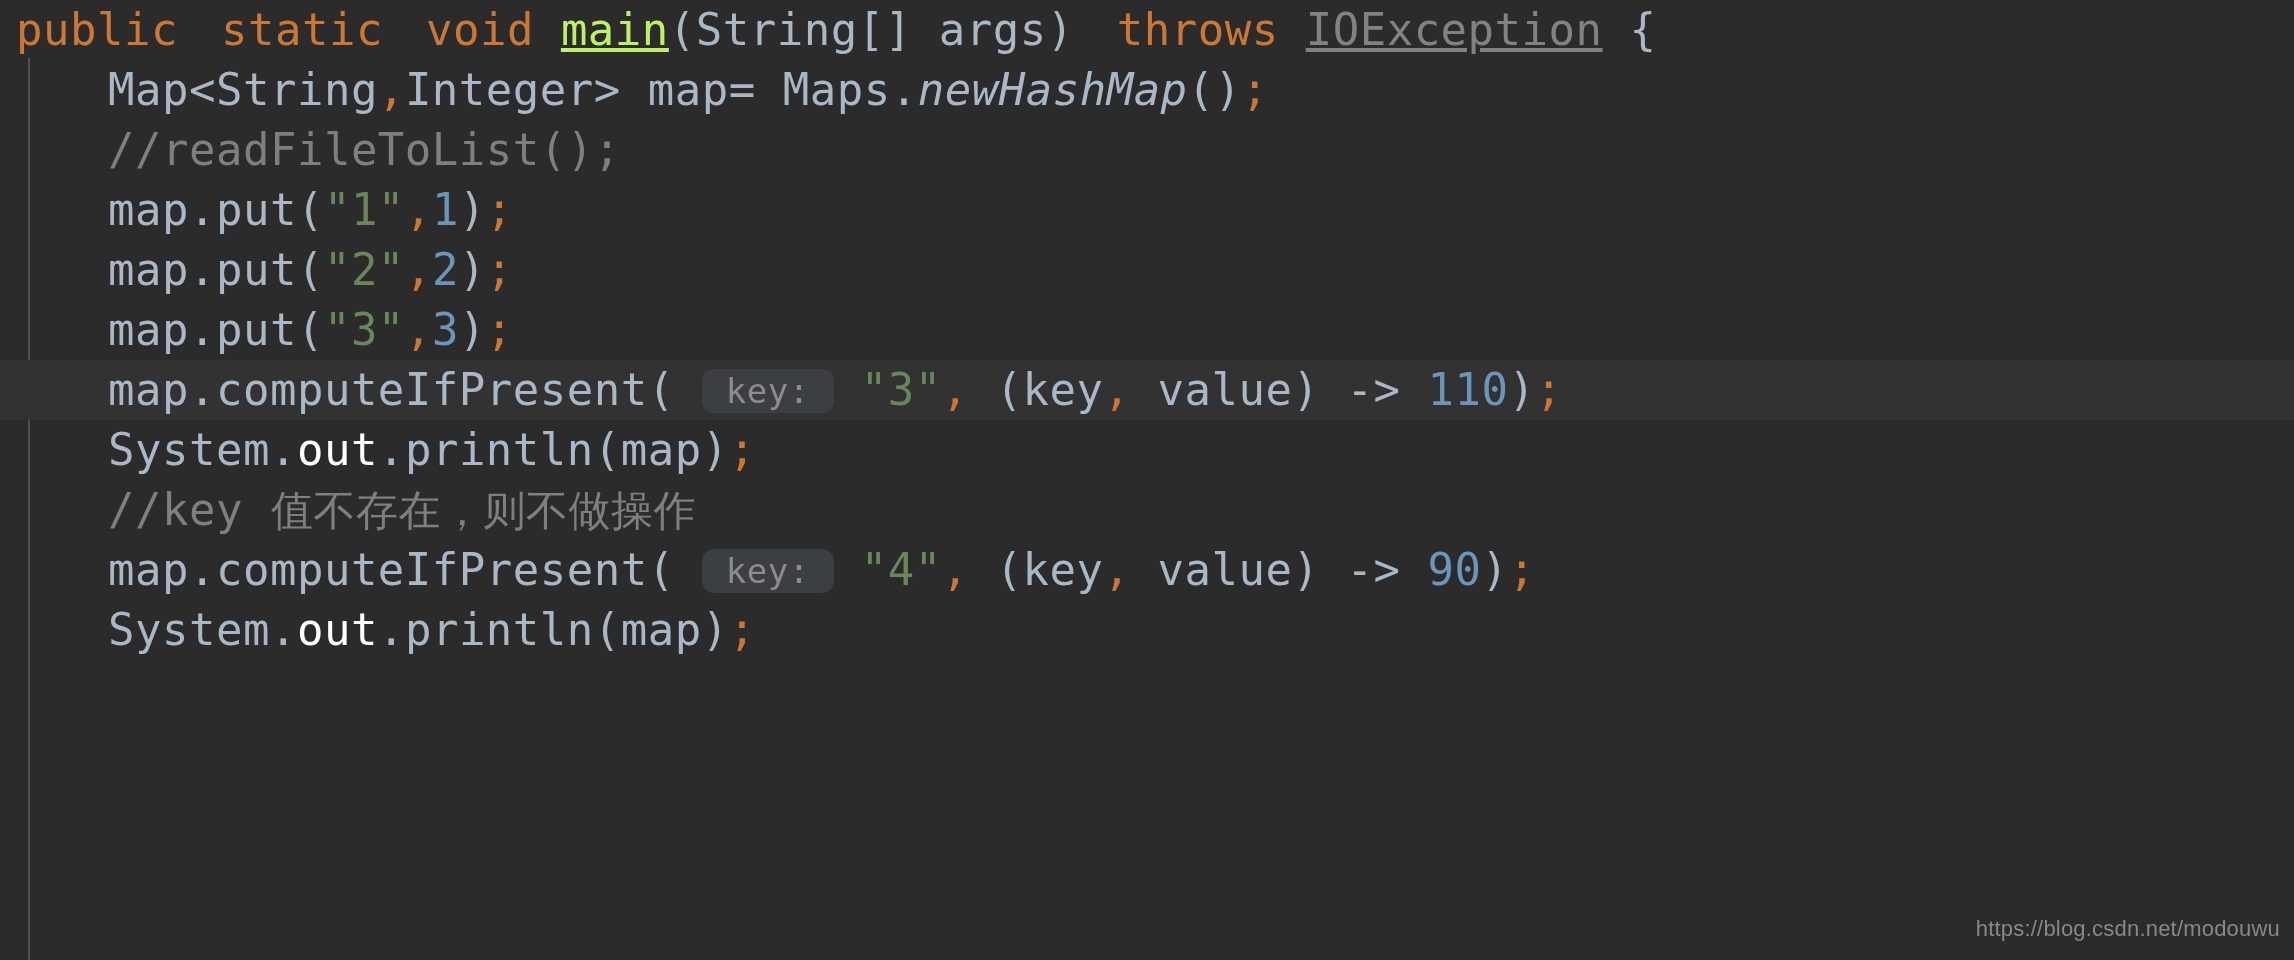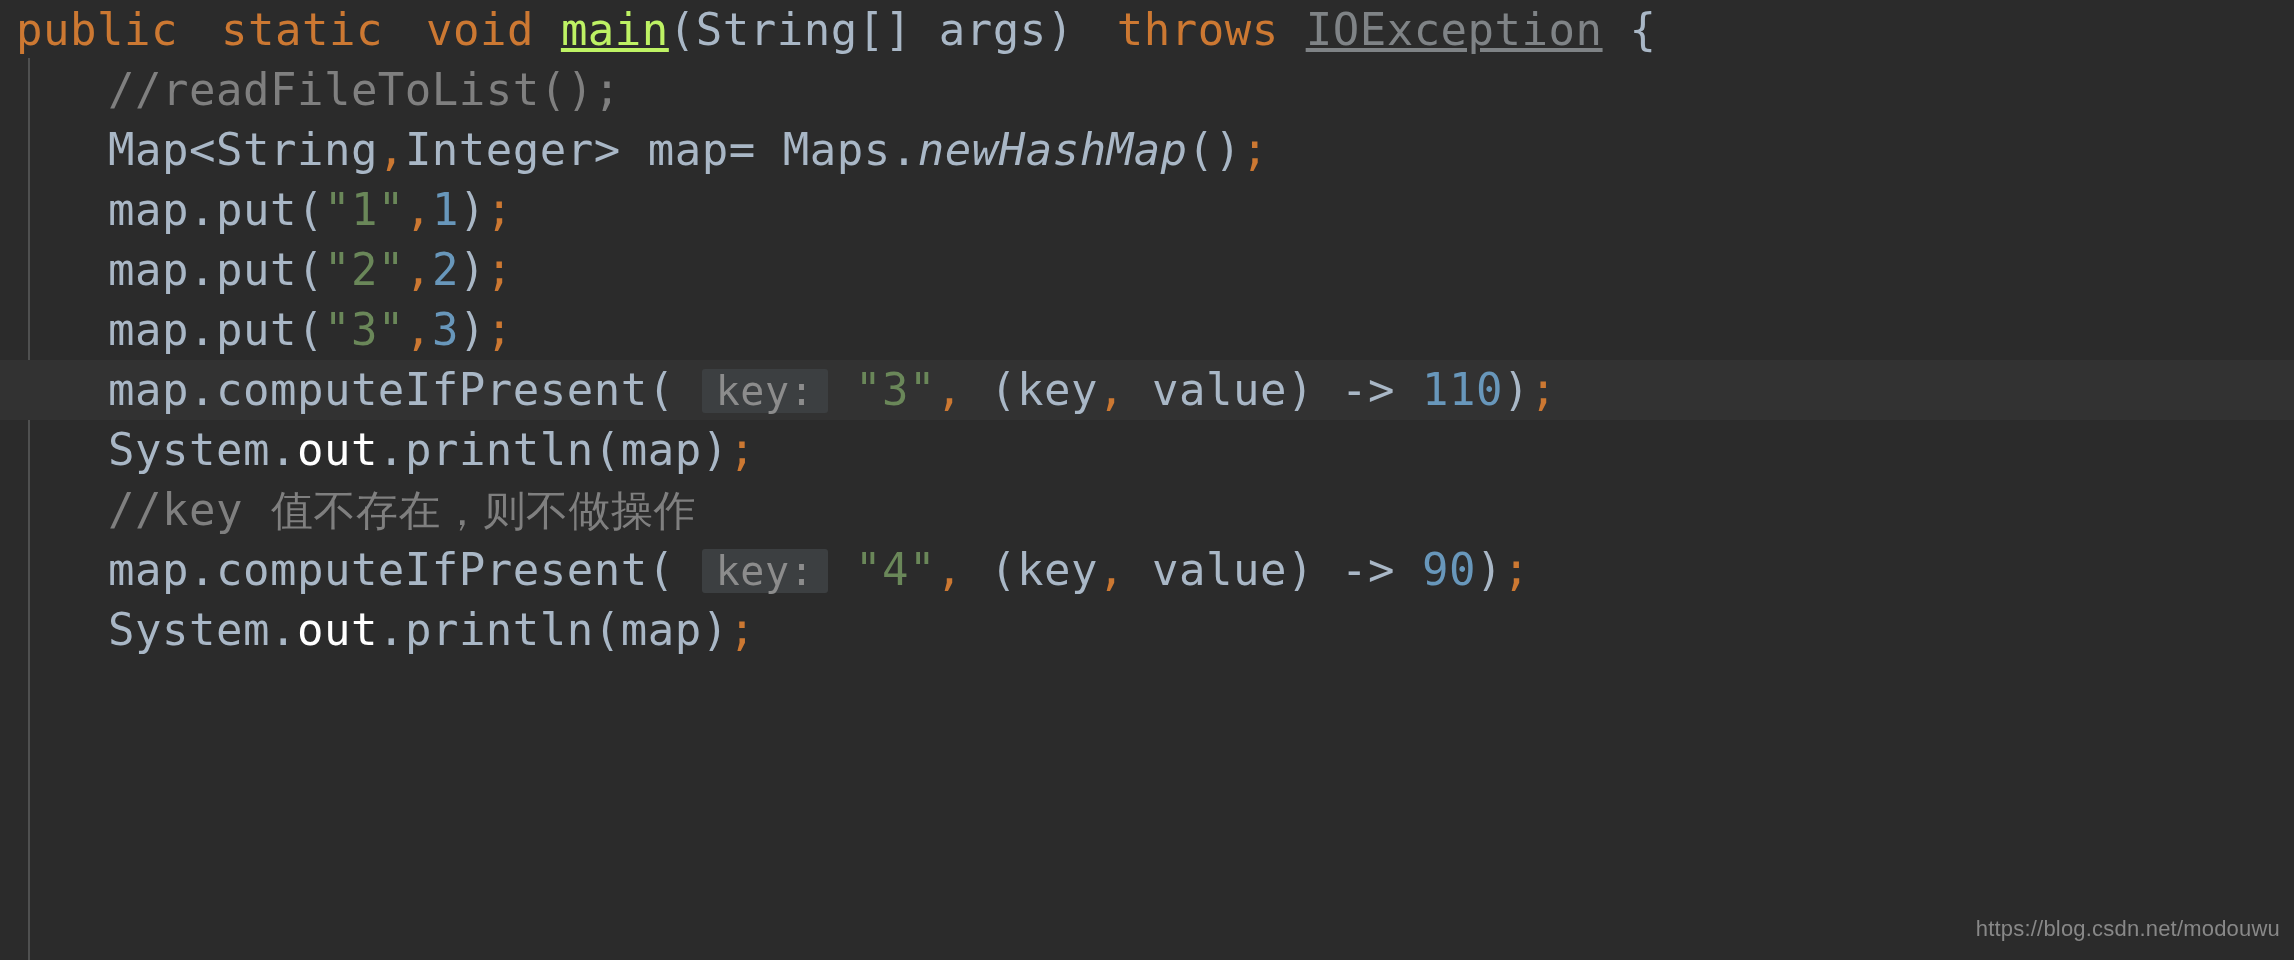--- a/index.html
+++ b/index.html
@@ -73,24 +73,24 @@
   .t-italic    { color: #a9b7c6; font-style: italic; }
   .t-punct     { color: #a9b7c6; }
   .t-semi      { color: #cc7832; }
   .t-comma     { color: #cc7832; }
 
   
   .param-hint {
     display: inline-block;
     background: #3c3f41;
     color: #8c8c8c;
-    border-radius: 3px;
-    font-size: 40px;
+    border-radius: 12px;
+    font-size: 34px;
     line-height: 44px;
-    padding: 0 14px;
+    padding: 0 24px;
     vertical-align: middle;
     position: relative;
     top: -2px;
     font-family: "DejaVu Sans Mono", "Liberation Mono", monospace;
   }
 
   
   .cjk {
     font-family: "DejaVu Sans", "Liberation Sans", sans-serif;
     font-size: 42px;
@@ -110,22 +110,22 @@
 </style>
 </head>
 <body>
 
 <div id="editor">
 
   <div id="block-guide"></div>
 
   <div id="code">
       <div class="code-line"><span class="ln-text"><span class="t-keyword">public</span><span class="t-ident"> </span><span class="t-keyword">static</span><span class="t-ident"> </span><span class="t-keyword">void</span><span class="t-ident"> </span><span class="t-method">main</span><span class="t-punct">(</span><span class="t-ident">String</span><span class="t-ident">[] args) </span><span class="t-keyword">throws</span><span class="t-ident"> </span><span class="t-type-dim">IOException</span><span class="t-punct"> {</span></span></div>
+      <div class="code-line"><span class="ln-text"><span>    </span><span class="t-ident">Map&lt;String</span><span class="t-comma">,</span><span class="t-ident">Integer&gt; map= Maps</span><span class="t-punct">.</span><span class="t-italic">newHashMap</span><span class="t-punct">()</span><span class="t-semi">;</span></span></div>
       <div class="code-line"><span class="ln-text"><span>    </span><span class="t-comment">//readFileToList();</span></span></div>
-      <div class="code-line"><span class="ln-text"><span>    </span><span class="t-ident">Map&lt;String</span><span class="t-comma">,</span><span class="t-ident">Integer&gt; map= Maps</span><span class="t-punct">.</span><span class="t-italic">newHashMap</span><span class="t-punct">()</span><span class="t-semi">;</span></span></div>
       <div class="code-line"><span class="ln-text"><span>    </span><span class="t-ident">map.put(</span><span class="t-string">"1"</span><span class="t-comma">,</span><span class="t-number">1</span><span class="t-punct">)</span><span class="t-semi">;</span></span></div>
       <div class="code-line"><span class="ln-text"><span>    </span><span class="t-ident">map.put(</span><span class="t-string">"2"</span><span class="t-comma">,</span><span class="t-number">2</span><span class="t-punct">)</span><span class="t-semi">;</span></span></div>
       <div class="code-line"><span class="ln-text"><span>    </span><span class="t-ident">map.put(</span><span class="t-string">"3"</span><span class="t-comma">,</span><span class="t-number">3</span><span class="t-punct">)</span><span class="t-semi">;</span></span></div>
       <div class="code-line caret-line"><span class="ln-text"><span>    </span><span class="t-ident">map.computeIfPresent(</span><span class="t-ident"> </span><span class="param-hint">key:</span><span class="t-ident"> </span><span class="t-string">"3"</span><span class="t-comma">,</span><span class="t-ident"> (key</span><span class="t-comma">,</span><span class="t-ident"> value) -&gt; </span><span class="t-number">110</span><span class="t-punct">)</span><span class="t-semi">;</span></span></div>
       <div class="code-line"><span class="ln-text"><span>    </span><span class="t-ident">System</span><span class="t-punct">.</span><span class="t-static">out</span><span class="t-ident">.println(map)</span><span class="t-semi">;</span></span></div>
       <div class="code-line"><span class="ln-text"><span>    </span><span class="t-comment">//key</span><span class="t-comment cjk">值不存在，则不做操作</span></span></div>
       <div class="code-line"><span class="ln-text"><span>    </span><span class="t-ident">map.computeIfPresent(</span><span class="t-ident"> </span><span class="param-hint">key:</span><span class="t-ident"> </span><span class="t-string">"4"</span><span class="t-comma">,</span><span class="t-ident"> (key</span><span class="t-comma">,</span><span class="t-ident"> value) -&gt; </span><span class="t-number">90</span><span class="t-punct">)</span><span class="t-semi">;</span></span></div>
       <div class="code-line"><span class="ln-text"><span>    </span><span class="t-ident">System</span><span class="t-punct">.</span><span class="t-static">out</span><span class="t-ident">.println(map)</span><span class="t-semi">;</span></span></div>
     </div>
 

